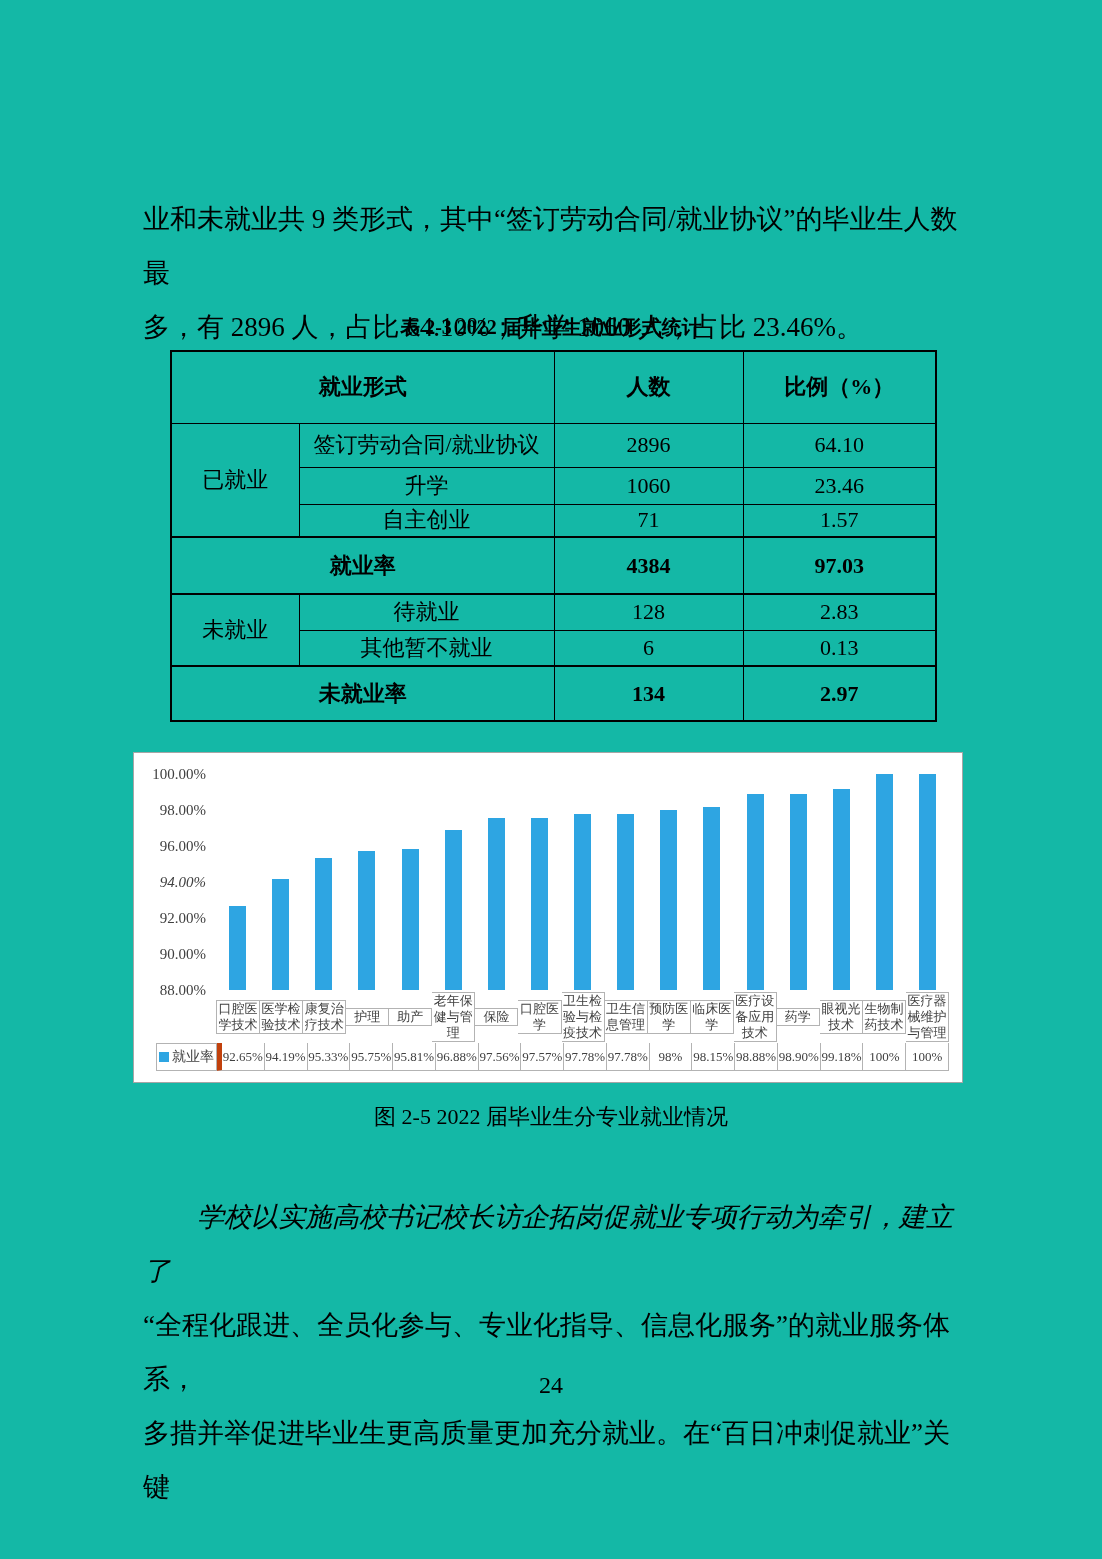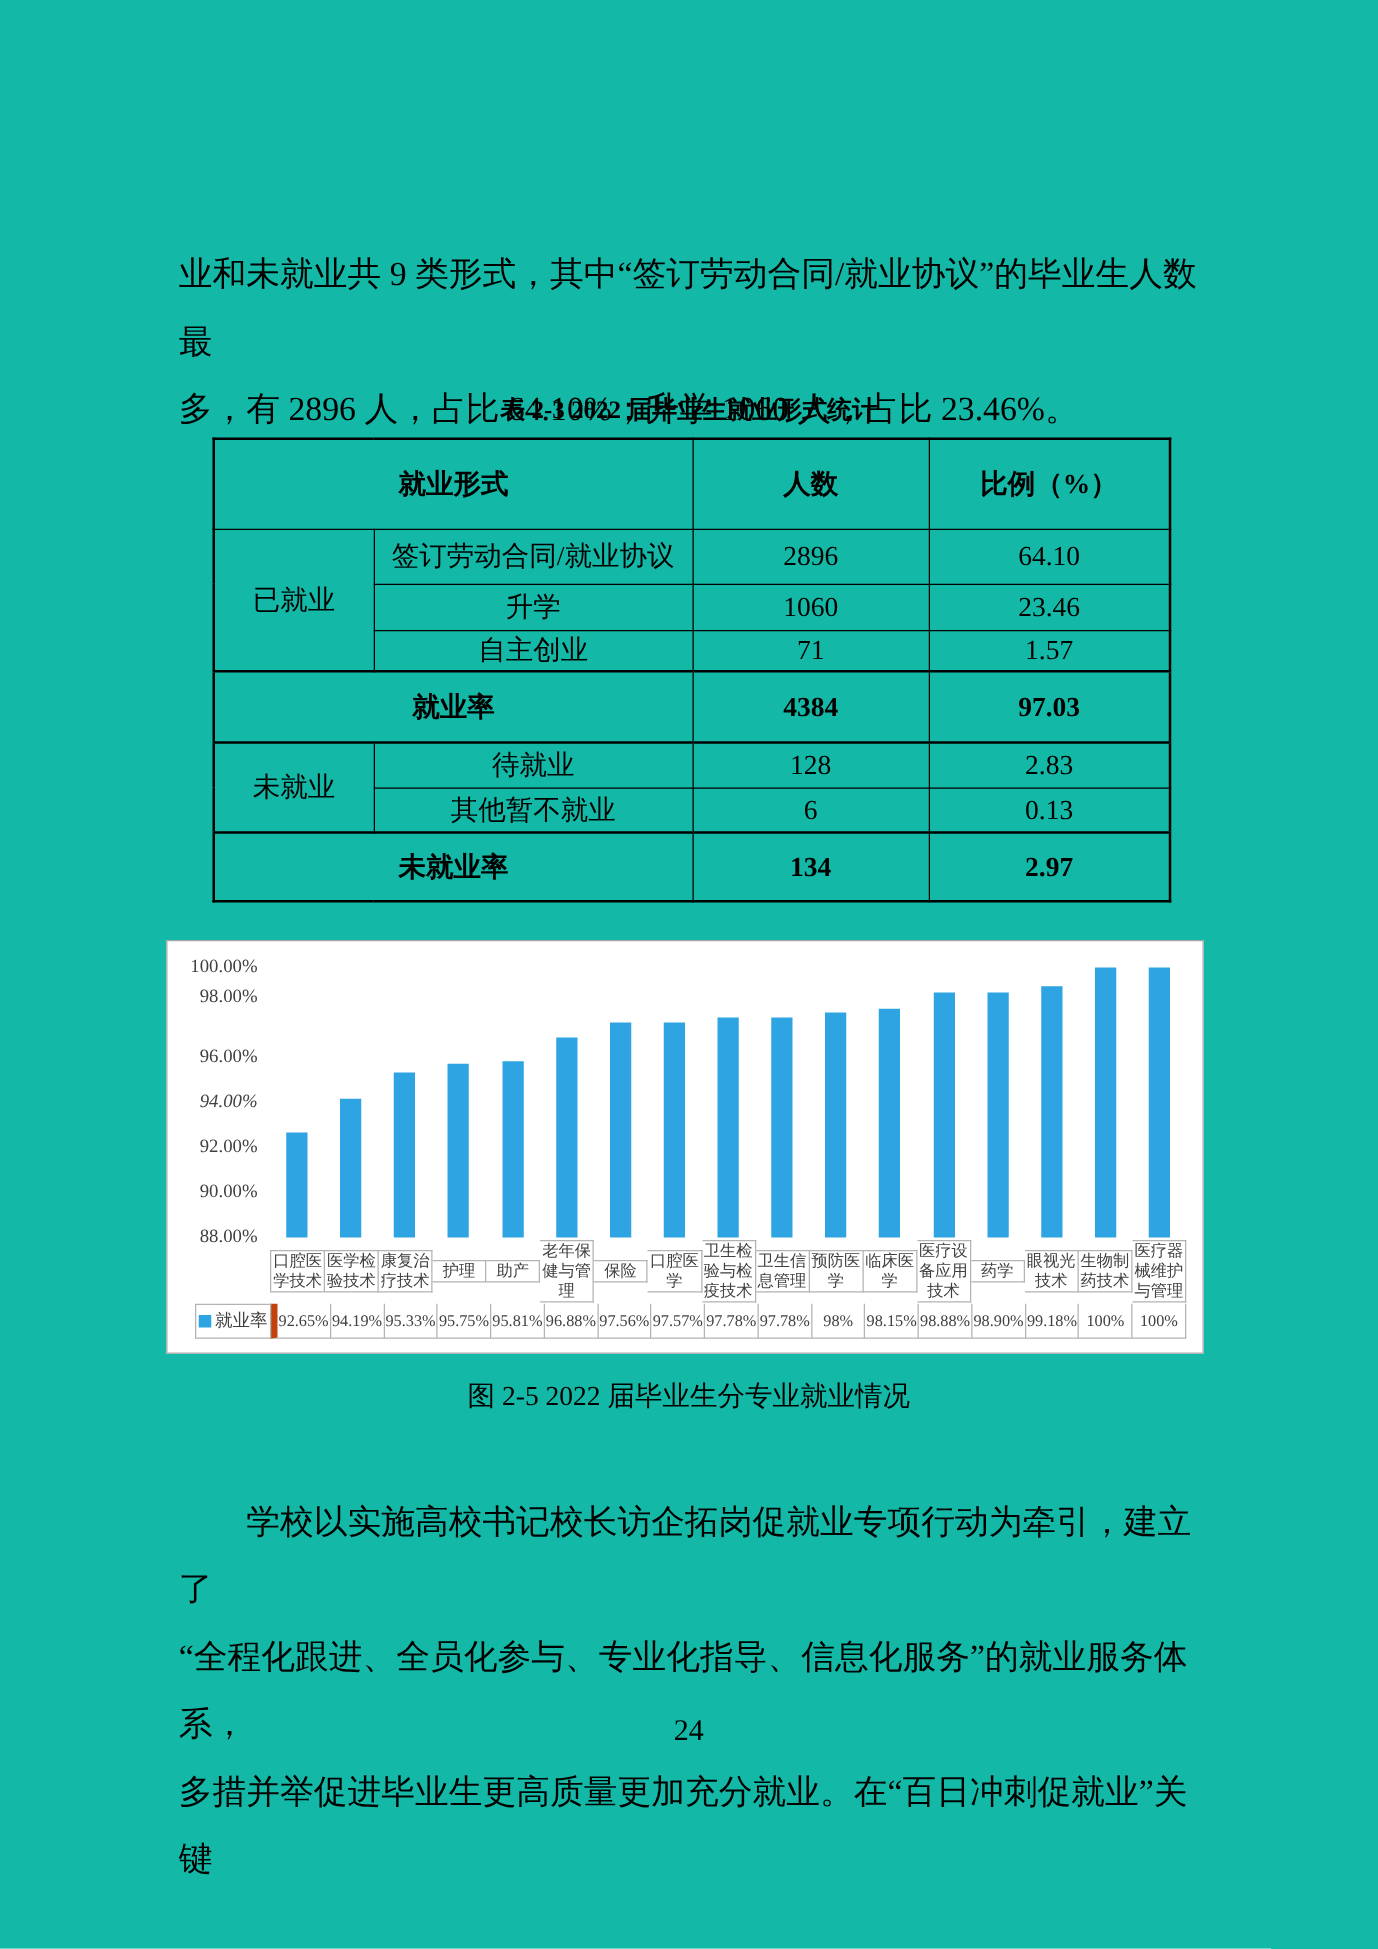--- a/index.html
+++ b/index.html
@@ -34,21 +34,21 @@
   .val { flex:1; border-bottom:1px solid #b3b3b3; border-right:1px solid #b3b3b3; box-sizing:border-box;
          display:flex; align-items:center; justify-content:center; font-size:13px; white-space:nowrap; overflow:hidden; }
   .val:first-child { border-left:6px solid #c2410c; }
   .legend-cell { position:absolute; left:22px; top:290px; width:61px; height:28px; border:1px solid #b3b3b3; box-sizing:border-box;
                  display:flex; align-items:center; justify-content:center; gap:3px; font-size:14px; white-space:nowrap; }
   .legend-swatch { width:10px; height:10px; display:inline-block; }
   
   .fig-caption { position:absolute; left:0; top:1102px; width:100%; text-align:center; font-size:22px; }
   .section-heading { position:absolute; left:143px; top:1136px; width:870px; font-size:27px; font-weight:bold; line-height:54px; padding-left:48px; box-sizing:border-box; }
   .body-para { position:absolute; left:143px; top:1190px; width:824px; font-size:27px; line-height:54px; }
-  .body-para .indent { text-indent:54px; }
+  .body-para .indent { text-indent:54px;font-style:italic; }
   .page-num { position:absolute; left:0; top:1372px; width:100%; text-align:center; font-size:24px; }
 </style>
 </head>
 <body>
 
 <div class="page">
 
   <div class="intro">
     <div>业和未就业共 9 类形式，其中“签订劳动合同/就业协议”的毕业生人数最</div>
     <div>多，有 2896 人，占比 64.10%；升学 1060 人，占比 23.46%。</div>
@@ -105,21 +105,21 @@
       <td colspan="2">未就业率</td>
       <td>134</td>
       <td>2.97</td>
     </tr>
   </tbody>
     </table>
 
   <div class="chart-box">
     <div class="yaxis">
         <div class="ylab" style="top: 0px;">100.00%</div>
-        <div class="ylab" style="top: 24px;">98.00%</div>
+        <div class="ylab" style="top: 36px;">98.00%</div>
         <div class="ylab" style="top: 72px;">96.00%</div>
         <div class="ylab" style="top: 108px; font-style: italic;">94.00%</div>
         <div class="ylab" style="top: 144px; margin-left: 40px;">92.00%</div>
         <div class="ylab" style="top: 180px;">90.00%</div>
         <div class="ylab" style="top: 216px;">88.00%</div>
       </div>
     <div class="plot">
         <div class="slot">
           <div class="bar" style="height: 83.7px; background: rgb(46, 165, 226);"></div>
         </div>

